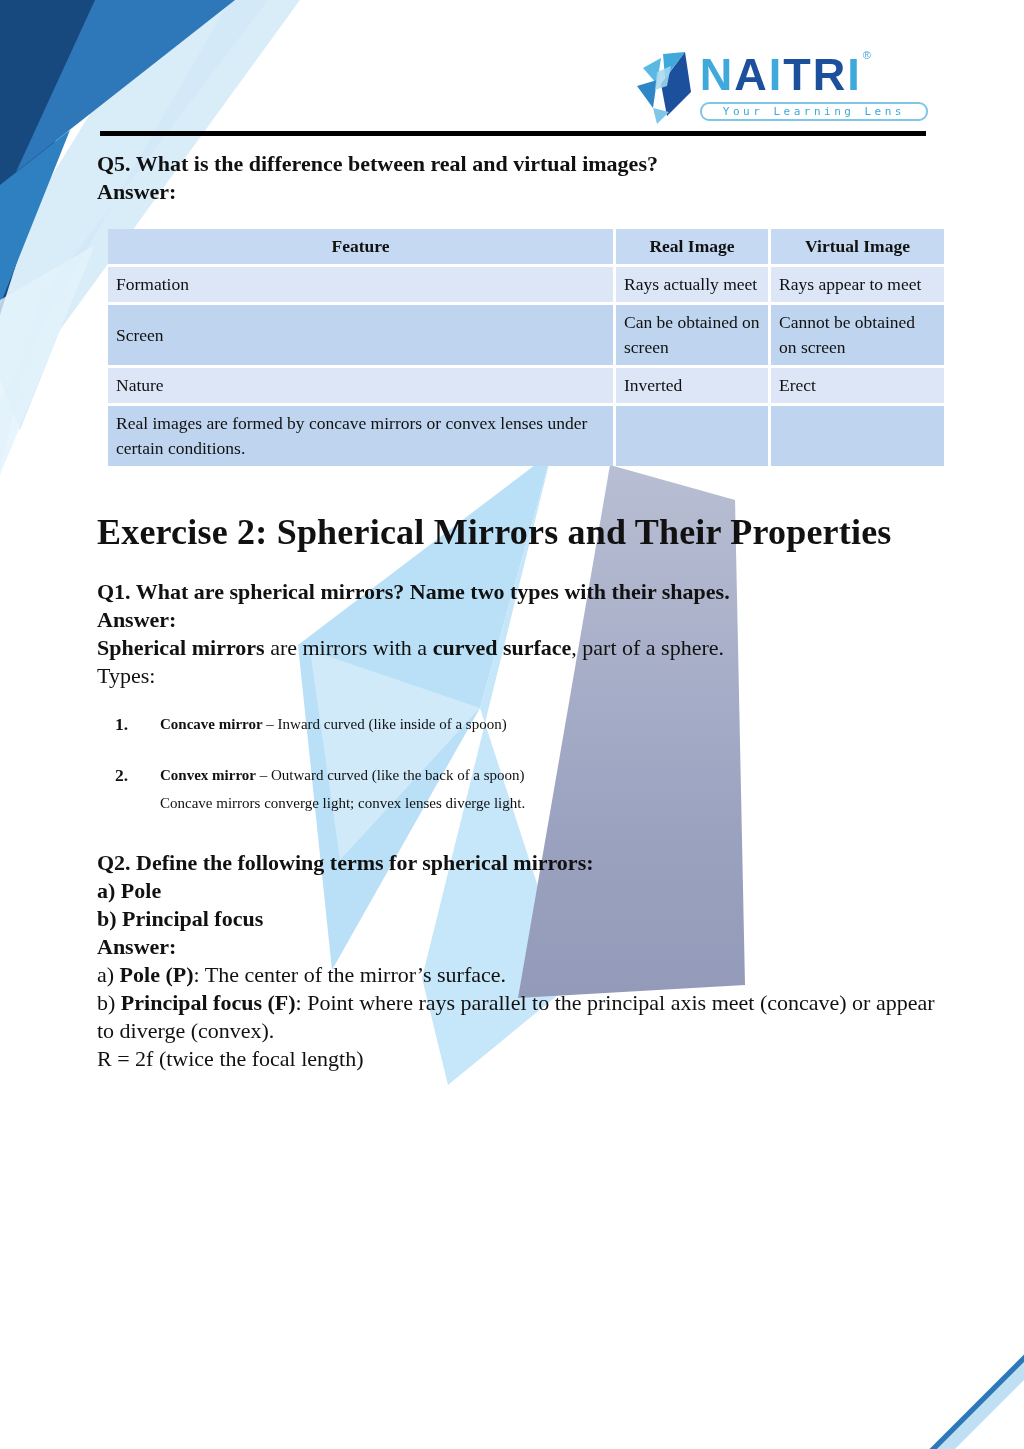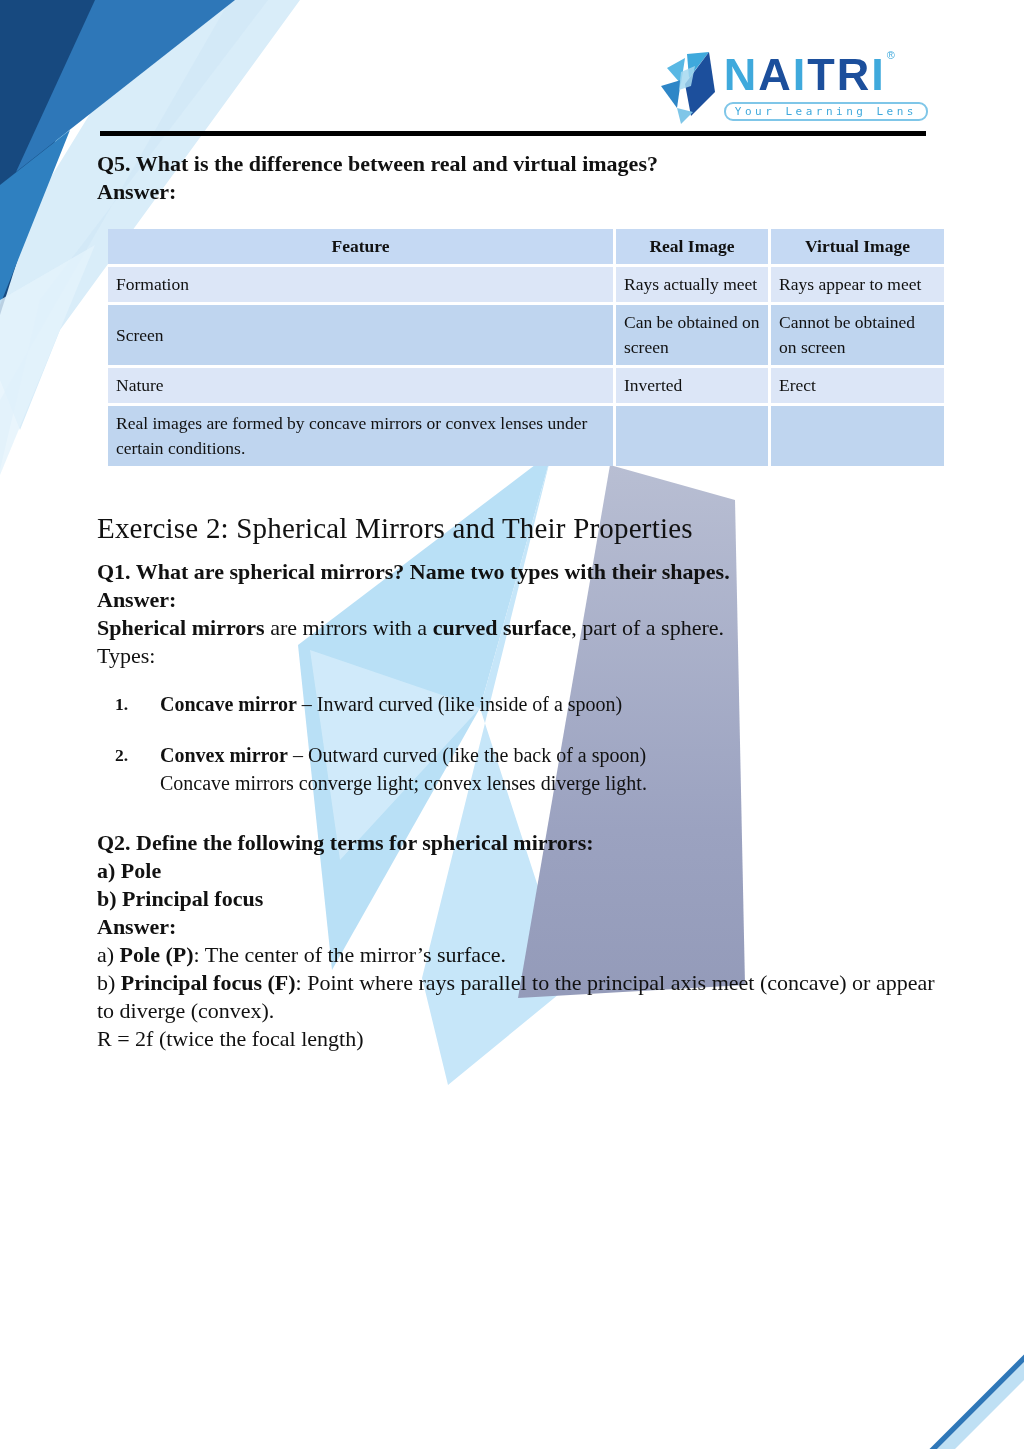--- a/index.html
+++ b/index.html
@@ -31,41 +31,41 @@
   .decor-br .band{position:absolute; inset:0;}
   .br-band{background:#bfe0f4; clip-path:polygon(100% 42%, 100% 54%, 54% 100%, 42% 100%);}
   .br-line{background:#2e77b8; clip-path:polygon(100% 37%, 100% 42%, 42% 100%, 37% 100%);}
   
   .logo-wrap{position:absolute; top:52px; right:96px; display:flex; align-items:flex-start; gap:9px; z-index:3;}
   .logo-icon{width:54px; height:72px; flex:0 0 auto;}
   .wordmark-col{display:flex; flex-direction:column; align-items:flex-start;}
   .wordmark-row{display:flex; align-items:flex-start;}
   .wordmark{font-family:"Liberation Sans", sans-serif; font-weight:bold; font-size:45px; line-height:1.0; letter-spacing:2px; display:flex;}
   .reg-mark{font-family:"Liberation Sans", sans-serif; font-size:11px; color:#3fa9dc; margin-top:-3px; margin-left:1px;}
-  .tagline-box{margin-top:5px; border:2px solid #7fc6e8; border-radius:9px; padding:1px 9px;
+  .tagline-box{margin-top:5px; border:2px solid #7fc6e8; border-radius:9px; padding:1px 21px;
     color:#3fa9dc; font-family:"DejaVu Sans Mono", monospace; font-size:11px; letter-spacing:3.5px; white-space:nowrap;}
   .header-rule{position:absolute; left:100px; top:131px; width:826px; height:5px; background:#000; z-index:3;}
   
   .main{position:absolute; left:97px; top:150px; width:845px; z-index:2;}
   .main p{margin:0; font-size:22px; line-height:28px;}
   .bold{font-weight:bold;}
   
   table.cmp{border-collapse:separate; border-spacing:3px; margin:20px 0 0 8px; width:830px; table-layout:fixed;}
   table.cmp th{background:#c5d9f3; font-weight:bold; text-align:center; font-size:17.5px; padding:7px 6px;}
   table.cmp td{font-size:17.5px; padding:5px 8px; vertical-align:middle; line-height:25px;margin-left:28px;}
   tr.row-light td{background:#dce6f7;}
   tr.row-dark  td{background:#bfd5ef;}
   
-  h1.ex{font-size:29px; font-weight:normal; margin:42px 0 0 0; line-height:1.2; letter-spacing:0.2px;}
-  .q1-block{margin-top:12px;}
+  h1.ex{font-size:36px; font-weight:bold; margin:42px 0 0 0; line-height:1.2; letter-spacing:0.2px;}
+  .q1-block{margin-top:24px;}
   .olist{margin-top:20px;}
   .oli{display:flex; padding-left:18px;}
   .oli + .oli{margin-top:23px;}
   .oli .num{font-weight:bold; width:45px; flex:0 0 auto; font-size:17.5px; line-height:28px;}
-  .oli .li-body{font-size:20px; line-height:28px;}
+  .oli .li-body{font-size:15px; line-height:28px;}
   .q2-block{margin-top:32px;}
 </style>
 </head>
 <body>
 
 <div class="page">
 
   <div class="decor-tl">
     <div class="tri tri-pale1"></div>
     <div class="tri tri-pale2"></div>

